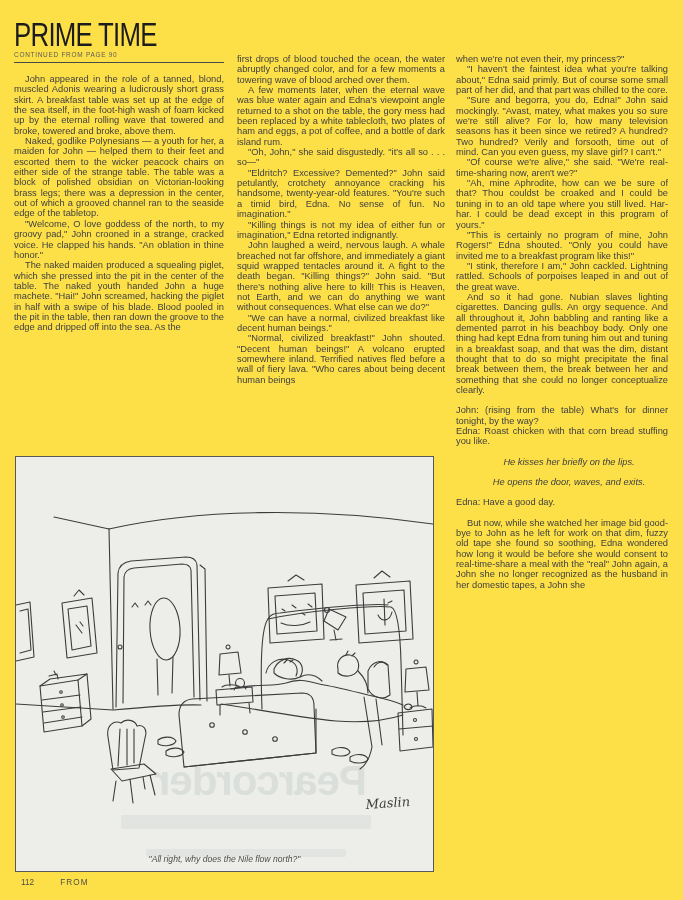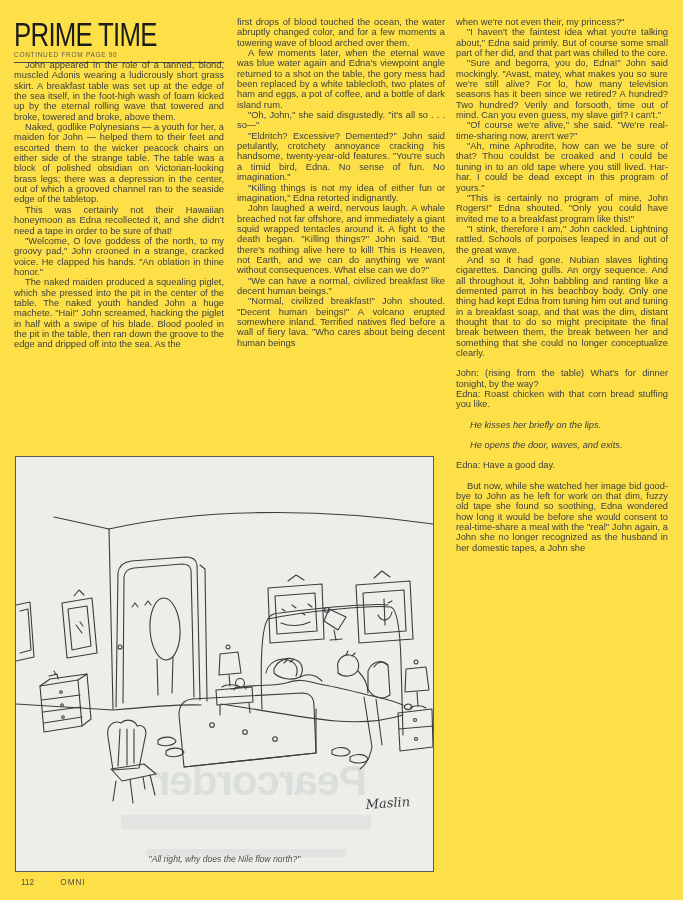--- a/index.html
+++ b/index.html
@@ -12,29 +12,29 @@
   .masthead{position:absolute;left:14px;top:18px;width:210px;}
   .masthead h1{
     margin:0;font-weight:400;font-size:34px;line-height:32px;color:#1c1c1c;
     letter-spacing:-1px;transform:scaleX(0.76);transform-origin:0 0;white-space:nowrap;
   }
   .continued{margin-top:1px;font-size:6.5px;letter-spacing:.7px;color:#5a5a5a;}
   .head-rule{margin-top:4px;border-top:1.3px solid #4a4a4a;width:210px;height:0;}
   
   .col{position:absolute;font-size:9.3px;line-height:10.35px;text-align:justify;overflow:hidden;}
   .col p{margin:0;text-indent:11px;}
-  .col p.noindent{text-indent:0;}
-  #col1{left:14px;top:60px;width:210px;height:383px;}
+  .col p.noindent{text-indent:0;margin-top:37px;}
+  #col1{left:14px;top:74px;width:210px;height:383px;}
   #col2{left:237px;top:17px;width:208px;height:437px;}
   #col3{left:456px;top:17px;width:212px;height:862px;}
   
   .dlg{margin-top:10px !important;text-indent:0 !important;}
   .dlg .spk,.dlg .dir{}
   .dlg+.dlg-follow{text-indent:0 !important;margin-top:0 !important;}
-  .stage{margin-top:10px !important;text-indent:14px !important;font-style:italic;text-align:left;}
+  .stage{margin-top:10px !important;text-indent:14px !important;font-style:italic;text-align:center;}
   .closing{margin-top:10px !important;}
   
   .cartoon{
     position:absolute;left:15px;top:456px;width:419px;height:416px;
     background:#edeeea;border:1.2px solid #58585a;box-sizing:border-box;
   }
   .ghost{
     position:absolute;left:70px;top:300px;width:350px;text-align:center;
     font-weight:bold;font-size:42px;color:rgba(125,150,140,.16);
     transform:scaleX(-1);letter-spacing:-1px;pointer-events:none;
@@ -60,21 +60,20 @@
 
   <div class="masthead">
     <h1>PRIME TIME</h1>
     <div class="continued">CONTINUED FROM PAGE 90</div>
     <div class="head-rule"></div>
   </div>
 
   <div class="col" id="col1">
     <p>John appeared in the role of a tanned, blond, muscled Adonis wearing a ludicrously short grass skirt. A breakfast table was set up at the edge of the sea itself, in the foot-high wash of foam kicked up by the eternal rolling wave that towered and broke, towered and broke, above them.</p>
     <p>Naked, godlike Polynesians — a youth for her, a maiden for John — helped them to their feet and escorted them to the wicker peacock chairs on either side of the strange table. The table was a block of polished obsidian on Victorian-looking brass legs; there was a depression in the center, out of which a grooved channel ran to the seaside edge of the tabletop.</p>
-    <p>This was certainly not their Hawaiian honeymoon as Edna recollected it, and she didn't need a tape in order to be sure of that!</p>
     <p>"Welcome, O love goddess of the north, to my groovy pad," John crooned in a strange, cracked voice. He clapped his hands. "An oblation in thine honor."</p>
     <p>The naked maiden produced a squealing piglet, which she pressed into the pit in the center of the table. The naked youth handed John a huge machete. "Hai!" John screamed, hacking the piglet in half with a swipe of his blade. Blood pooled in the pit in the table, then ran down the groove to the edge and dripped off into the sea. As the</p>
   </div>
 
   <div class="col" id="col2">
     <p class="noindent">first drops of blood touched the ocean, the water abruptly changed color, and for a few moments a towering wave of blood arched over them.</p>
     <p>A few moments later, when the eternal wave was blue water again and Edna's viewpoint angle returned to a shot on the table, the gory mess had been replaced by a white tablecloth, two plates of ham and eggs, a pot of coffee, and a bottle of dark island rum.</p>
     <p>"Oh, John," she said disgustedly. "it's all so . . . so—"</p>
     <p>"Eldritch? Excessive? Demented?" John said petulantly, crotchety annoyance cracking his handsome, twenty-year-old features. "You're such a timid bird, Edna. No sense of fun. No imagination."</p>
     <p>"Killing things is not my idea of either fun or imagination," Edna retorted indignantly.</p>
@@ -202,16 +201,16 @@
       <path d="M334,300 C340,296 350,297 352,302 C350,307 339,307 334,304 Z"></path>
 
       <text x="350" y="352" stroke="none" fill="#3c3c3c" style="font-family:'DejaVu Serif',serif;font-style:italic;font-size:13px;" transform="rotate(-4 350 352)">Maslin</text>
     </svg>
 
     <div class="caption">"All right, why does the Nile flow north?"</div>
   </div>
 
   <div class="footer">
     <span>112</span>
-    <span class="mag">OMNI</span>
+    <span class="mag">FROM</span>
   </div>
 
 </div>
 
 </body></html>

